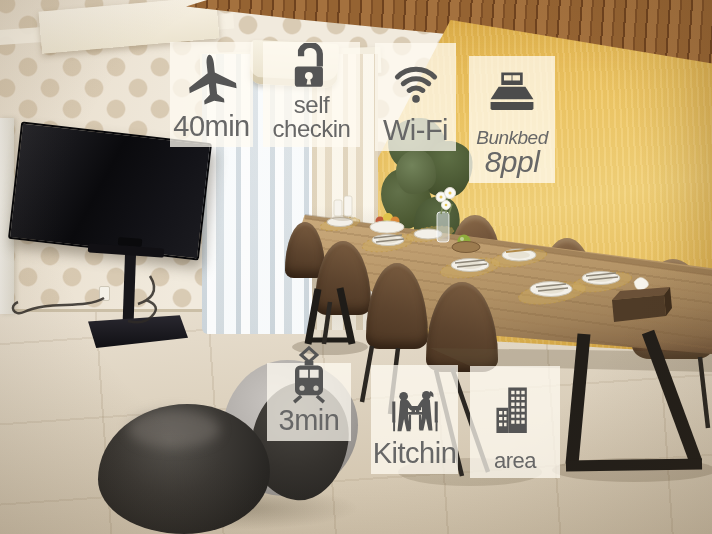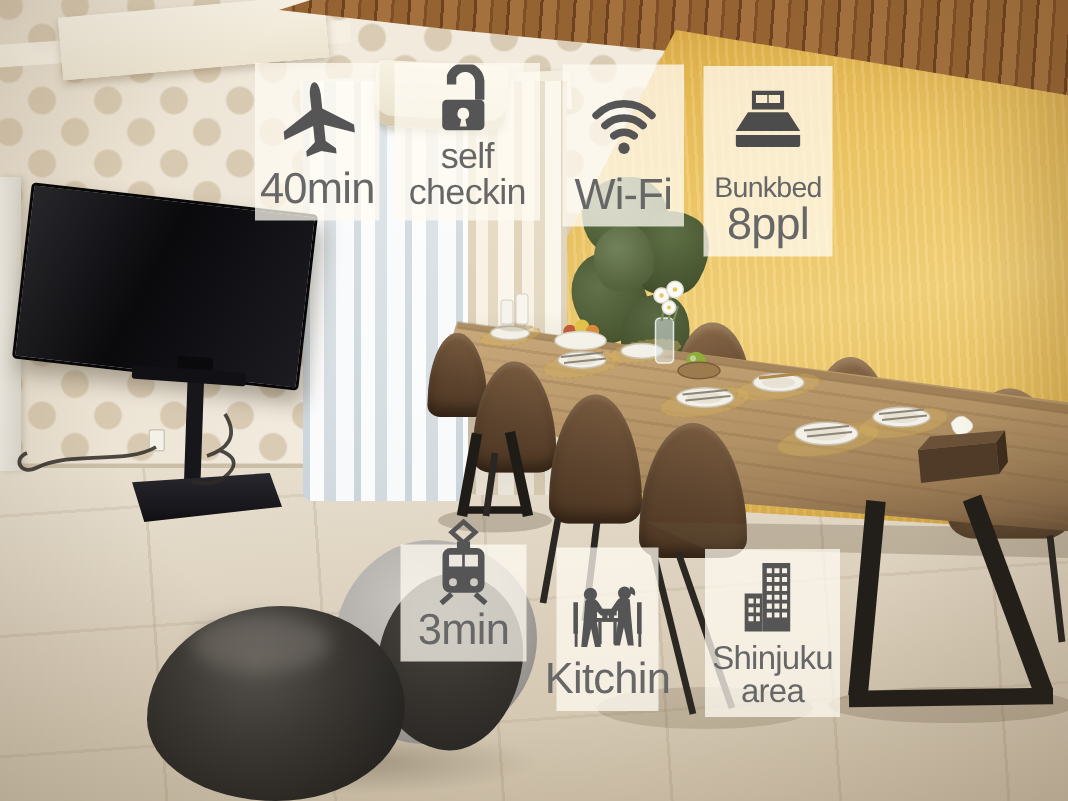--- a/index.html
+++ b/index.html
@@ -120,24 +120,24 @@
   .badge{position:absolute;background:rgba(255,251,242,.75);color:#676767;
     display:flex;flex-direction:column;align-items:center;justify-content:flex-end;
     text-align:center;line-height:1.03;letter-spacing:-.5px;padding:5px 2px 5px;}
   .badge .ic{flex:1;display:flex;align-items:center;justify-content:center;width:100%;}
   .badge svg{fill:#555;}
   .t-xl{font-size:29px;} .t-lg{font-size:24px;} .t-md{font-size:22px;}
   .t-sm{font-size:19px;} .t-num{font-size:30px;}
   .b1{left:170px;top:42px;width:83px;height:105px;}
   .b2{left:263px;top:42px;width:97px;height:105px;}
   .b3{left:375px;top:43px;width:81px;height:108px;}
-  .b4{left:469px;top:44px;width:86px;height:127px;}
+  .b4{left:469px;top:56px;width:86px;height:127px;font-style:italic;}
   .b5{left:166px;top:363px;width:85px;height:110px;}
   .b6{left:267px;top:363px;width:84px;height:78px;}
-  .b7{left:371px;top:365px;width:68px;height:109px;}
+  .b7{left:371px;top:365px;width:87px;height:109px;}
   .b8{left:470px;top:366px;width:90px;height:112px;}
 </style>
 </head>
 <body>
 
 <div id="frame">
 
   <div class="abs floor"></div>
   <div class="abs wall-polka"></div>
   <div class="abs soffit-band"></div>
@@ -403,17 +403,16 @@
           M27.5,22 h4 v4 h-4 Z M33.5,22 h4 v4 h-4 Z M39.5,22 h4 v4 h-4 Z
           M27.5,29 h4 v4 h-4 Z M33.5,29 h4 v4 h-4 Z M39.5,29 h4 v4 h-4 Z
           M27.5,36 h4 v4 h-4 Z M33.5,36 h4 v4 h-4 Z M39.5,36 h4 v4 h-4 Z
           M27.5,43 h4 v4 h-4 Z M33.5,43 h4 v4 h-4 Z M39.5,43 h4 v4 h-4 Z"></path>
         <path fill-rule="evenodd" d="M10,28 h14 v30 h-14 Z
           M13,32 h4 v4 h-4 Z M19,32 h3 v4 h-3 Z
           M13,39 h4 v4 h-4 Z M19,39 h3 v4 h-3 Z
           M13,46 h4 v4 h-4 Z M19,46 h3 v4 h-3 Z"></path>
       </svg>
     </div>
-    <span class="t-md">Shinjuku</span>
     <span class="t-md">area</span>
   </div>
 
 </div>
 
 </body></html>

